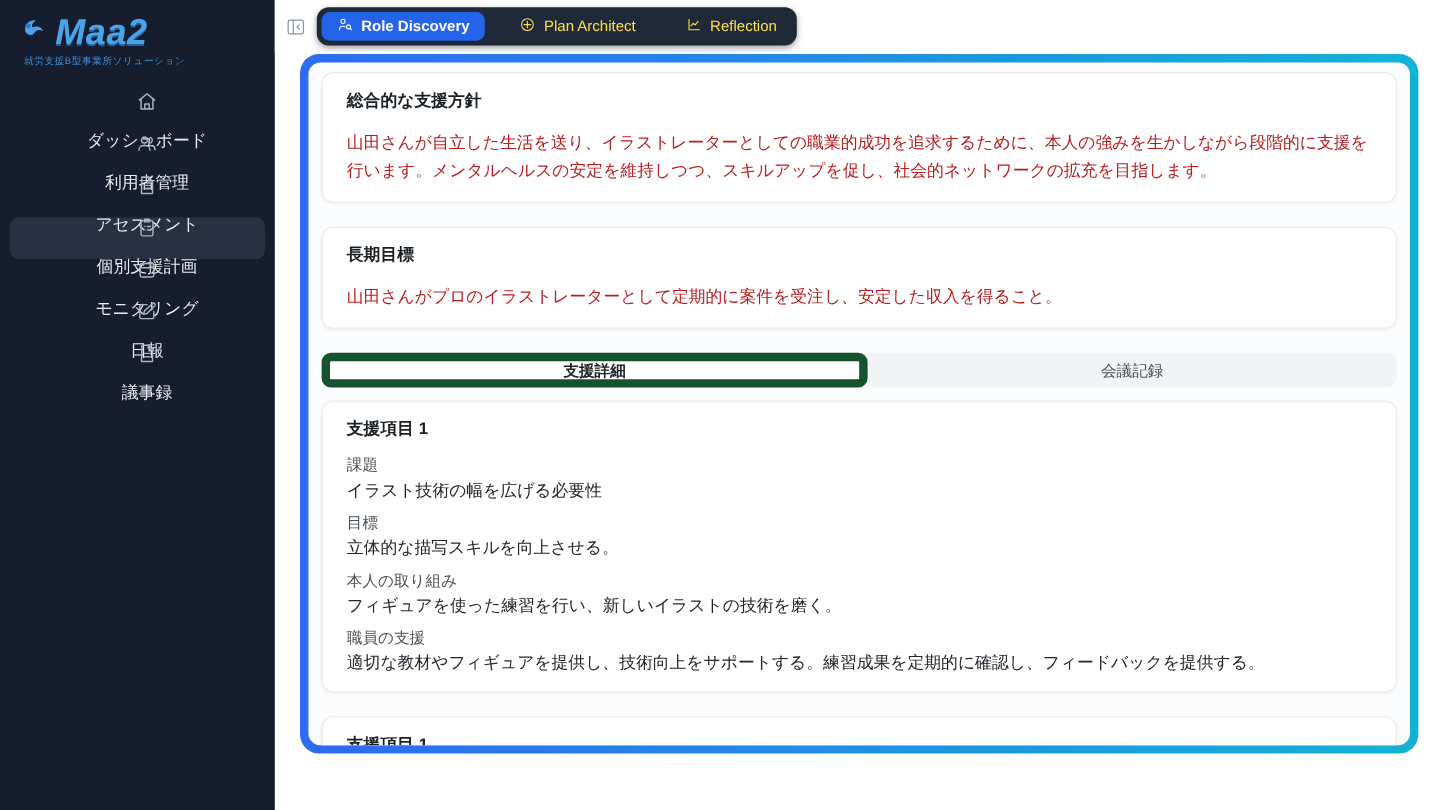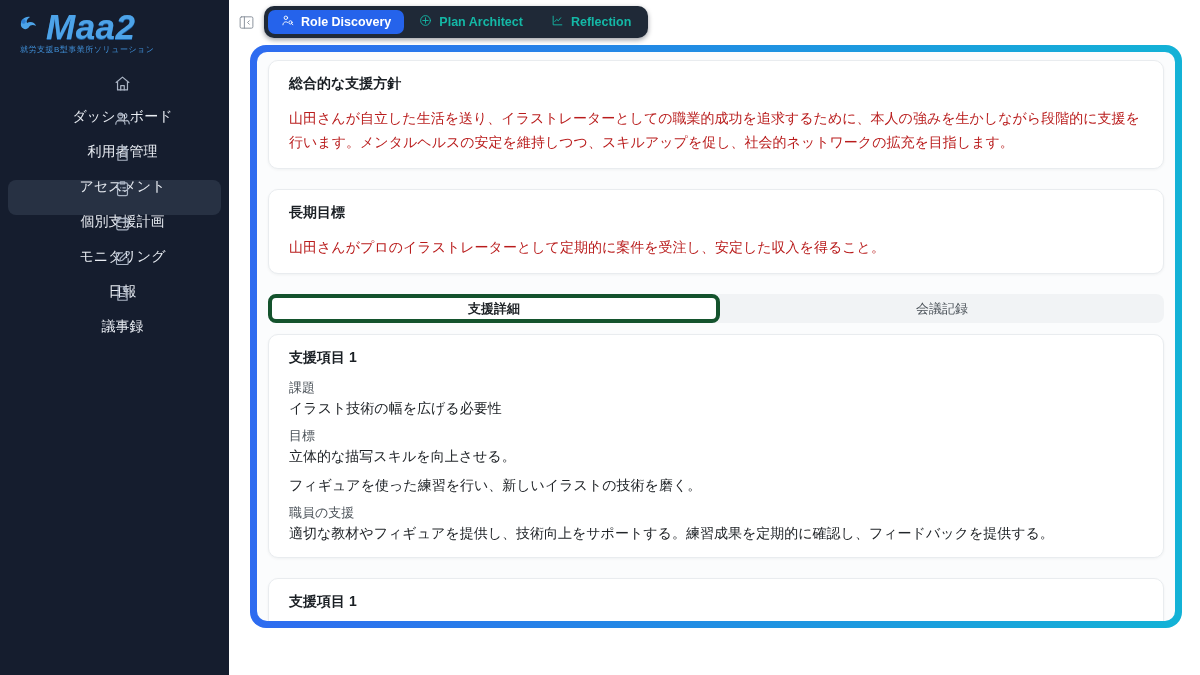--- a/index.html
+++ b/index.html
@@ -12,21 +12,21 @@
   }
 
   
   .sidebar {
     position:absolute; left:0; top:0; width:229px; height:675px;
     background:#151d2e;
   }
   .logo-block { padding:12px 14px 6px 16px; }
   .logo-row { display:flex; align-items:flex-end; gap:4px; }
   .logo-text {
-    font-size:35px; font-weight:bold; font-style:italic;
+    font-size:30px; font-weight:bold; font-style:italic;
     color:#4da3e8; letter-spacing:0.5px; line-height:30px;
     text-shadow:0 1px 0 #1d5fa0;
   }
   .logo-tagline {
     font-size:8px; color:#3f8fd8; letter-spacing:0.5px;
     margin:2px 0 0 4px; white-space:nowrap; overflow:hidden;
   }
   .nav { margin-top:14px; }
   .nav-item {
     display:flex; align-items:center; gap:13px;
@@ -45,28 +45,28 @@
     background:#ffffff; display:flex; align-items:center;
   }
   .collapse-btn {
     width:18px; height:18px; margin-left:8px; cursor:pointer;
     display:flex; align-items:center; justify-content:center;
   }
   .collapse-btn .icon-stroke { stroke:#8a929c; stroke-width:1.4; }
   .mode-pill {
     margin-left:9px; height:32px;
     background:#1f2937; border-radius:10px;
-    display:flex; align-items:center; padding:0 4px; gap:2px;
+    display:flex; align-items:center; padding:0 4px; gap:16px;
     box-shadow:0 2px 5px rgba(10,15,30,0.4);
     justify-content:flex-end;
   }
   .mode-tab {
     display:flex; align-items:center; gap:7px;
     height:24px; padding:0 13px; border-radius:7px;
-    font-size:12.5px; font-weight:700; color:#14b8a6; cursor:pointer;
+    font-size:12.5px; font-weight:400; color:#fde047; cursor:pointer;
     white-space:nowrap;
   }
   .mode-tab.active { background:#2563eb; color:#ffffff; font-weight:700; }
   .mode-tab svg .tab-stroke { stroke:currentColor; stroke-width:1.7; fill:none;
                               stroke-linecap:round; stroke-linejoin:round; }
 
   
   .main-wrapper {
     position:absolute; left:250px; top:45px;
     width:932px; height:583px;
@@ -93,21 +93,21 @@
   
   .content-tabs {
     display:flex; height:29px; margin-bottom:11px;
     background:#f1f3f5; border-radius:8px;
   }
   .content-tab {
     flex:1; display:flex; align-items:center; justify-content:center;
     font-size:13px; color:#495057; cursor:pointer; border-radius:8px;
   }
   .content-tab.active {
-    background:#ffffff; border:4px solid #14532d;
+    background:#ffffff; border:7px solid #14532d;
     color:#212529; font-weight:600;
   }
 
   
   .field-group { margin-bottom:10px; }
   .field-group:last-child { margin-bottom:0; }
   .field-label { font-size:13px; color:#495057; line-height:16px; margin-bottom:3px; }
   .field-value { font-size:14px; color:#212529; line-height:19px; min-height:19px; }
 </style>
 </head>
@@ -263,20 +263,21 @@
       <div class="card-title">支援項目 1</div>
       <div class="field-group">
         <div class="field-label">課題</div>
         <div class="field-value">イラスト技術の幅を広げる必要性</div>
       </div>
       <div class="field-group">
         <div class="field-label">目標</div>
         <div class="field-value">立体的な描写スキルを向上させる。</div>
       </div>
       <div class="field-group">
+        <div class="field-label">本人の取り組み</div>
         <div class="field-value">フィギュアを使った練習を行い、新しいイラストの技術を磨く。</div>
       </div>
       <div class="field-group">
         <div class="field-label">職員の支援</div>
         <div class="field-value">適切な教材やフィギュアを提供し、技術向上をサポートする。練習成果を定期的に確認し、フィードバックを提供する。</div>
       </div>
     </div>
 
     <div class="card">
       <div class="card-title">支援項目 1</div>

